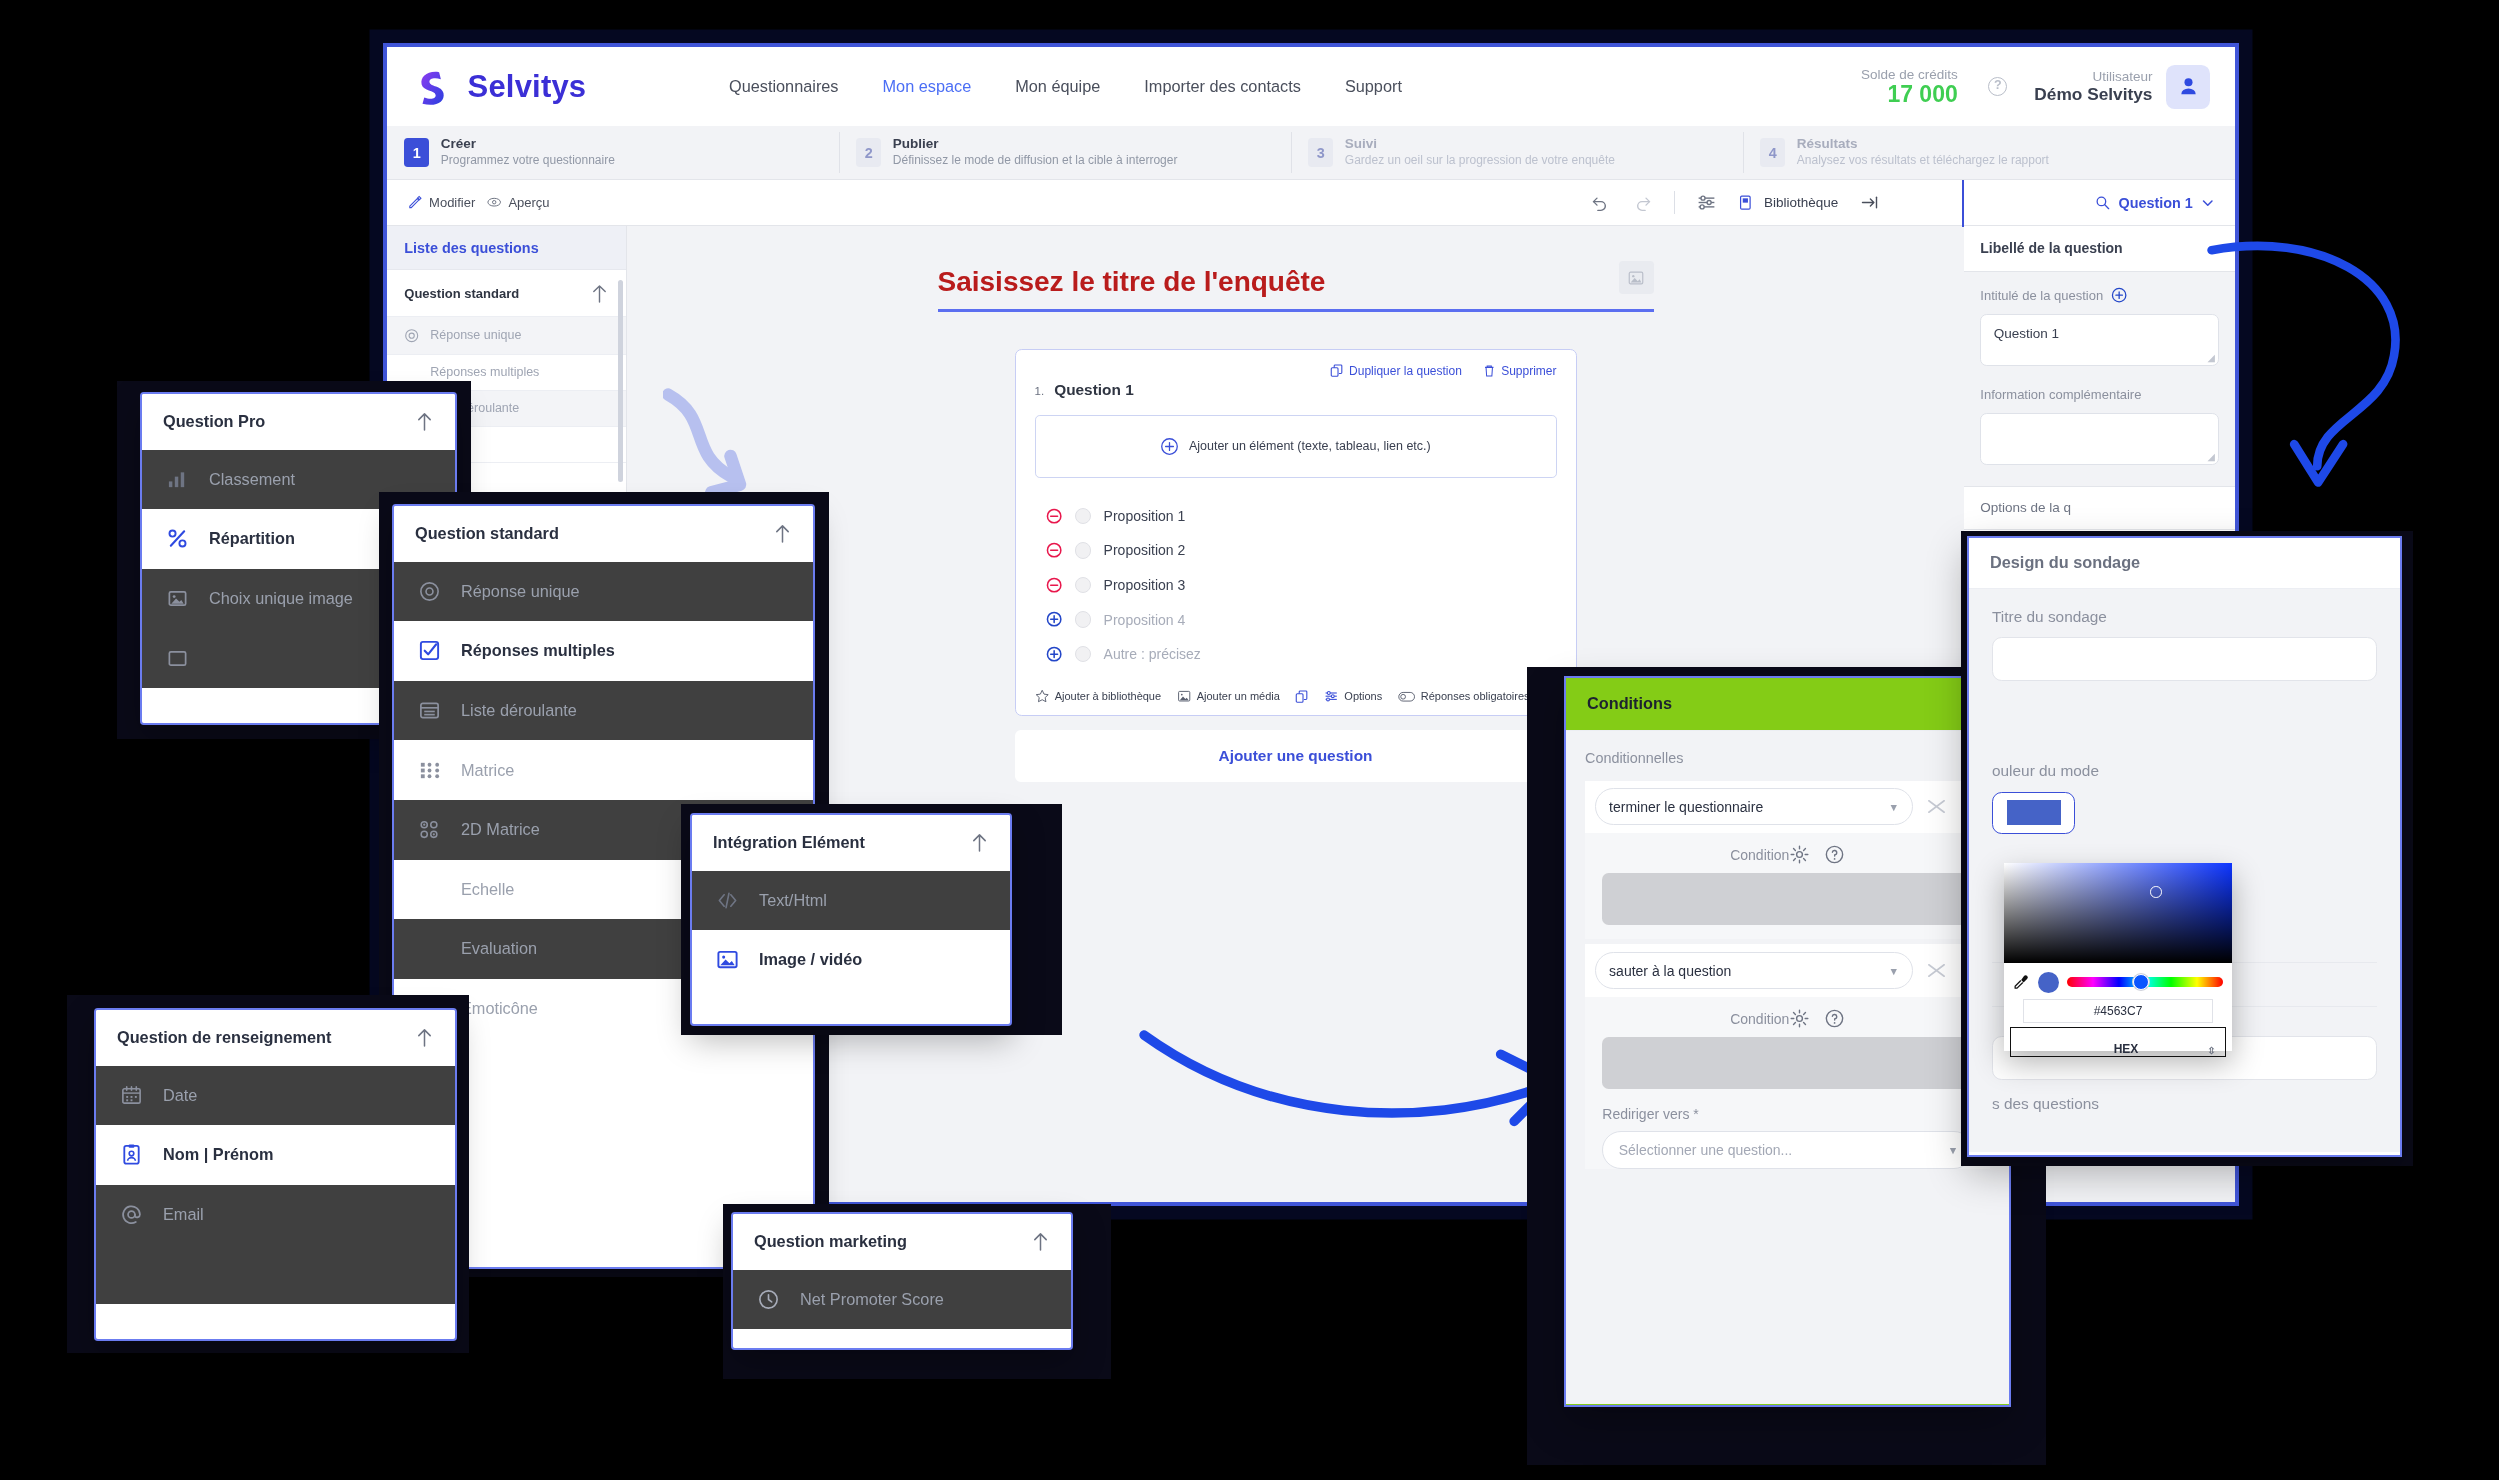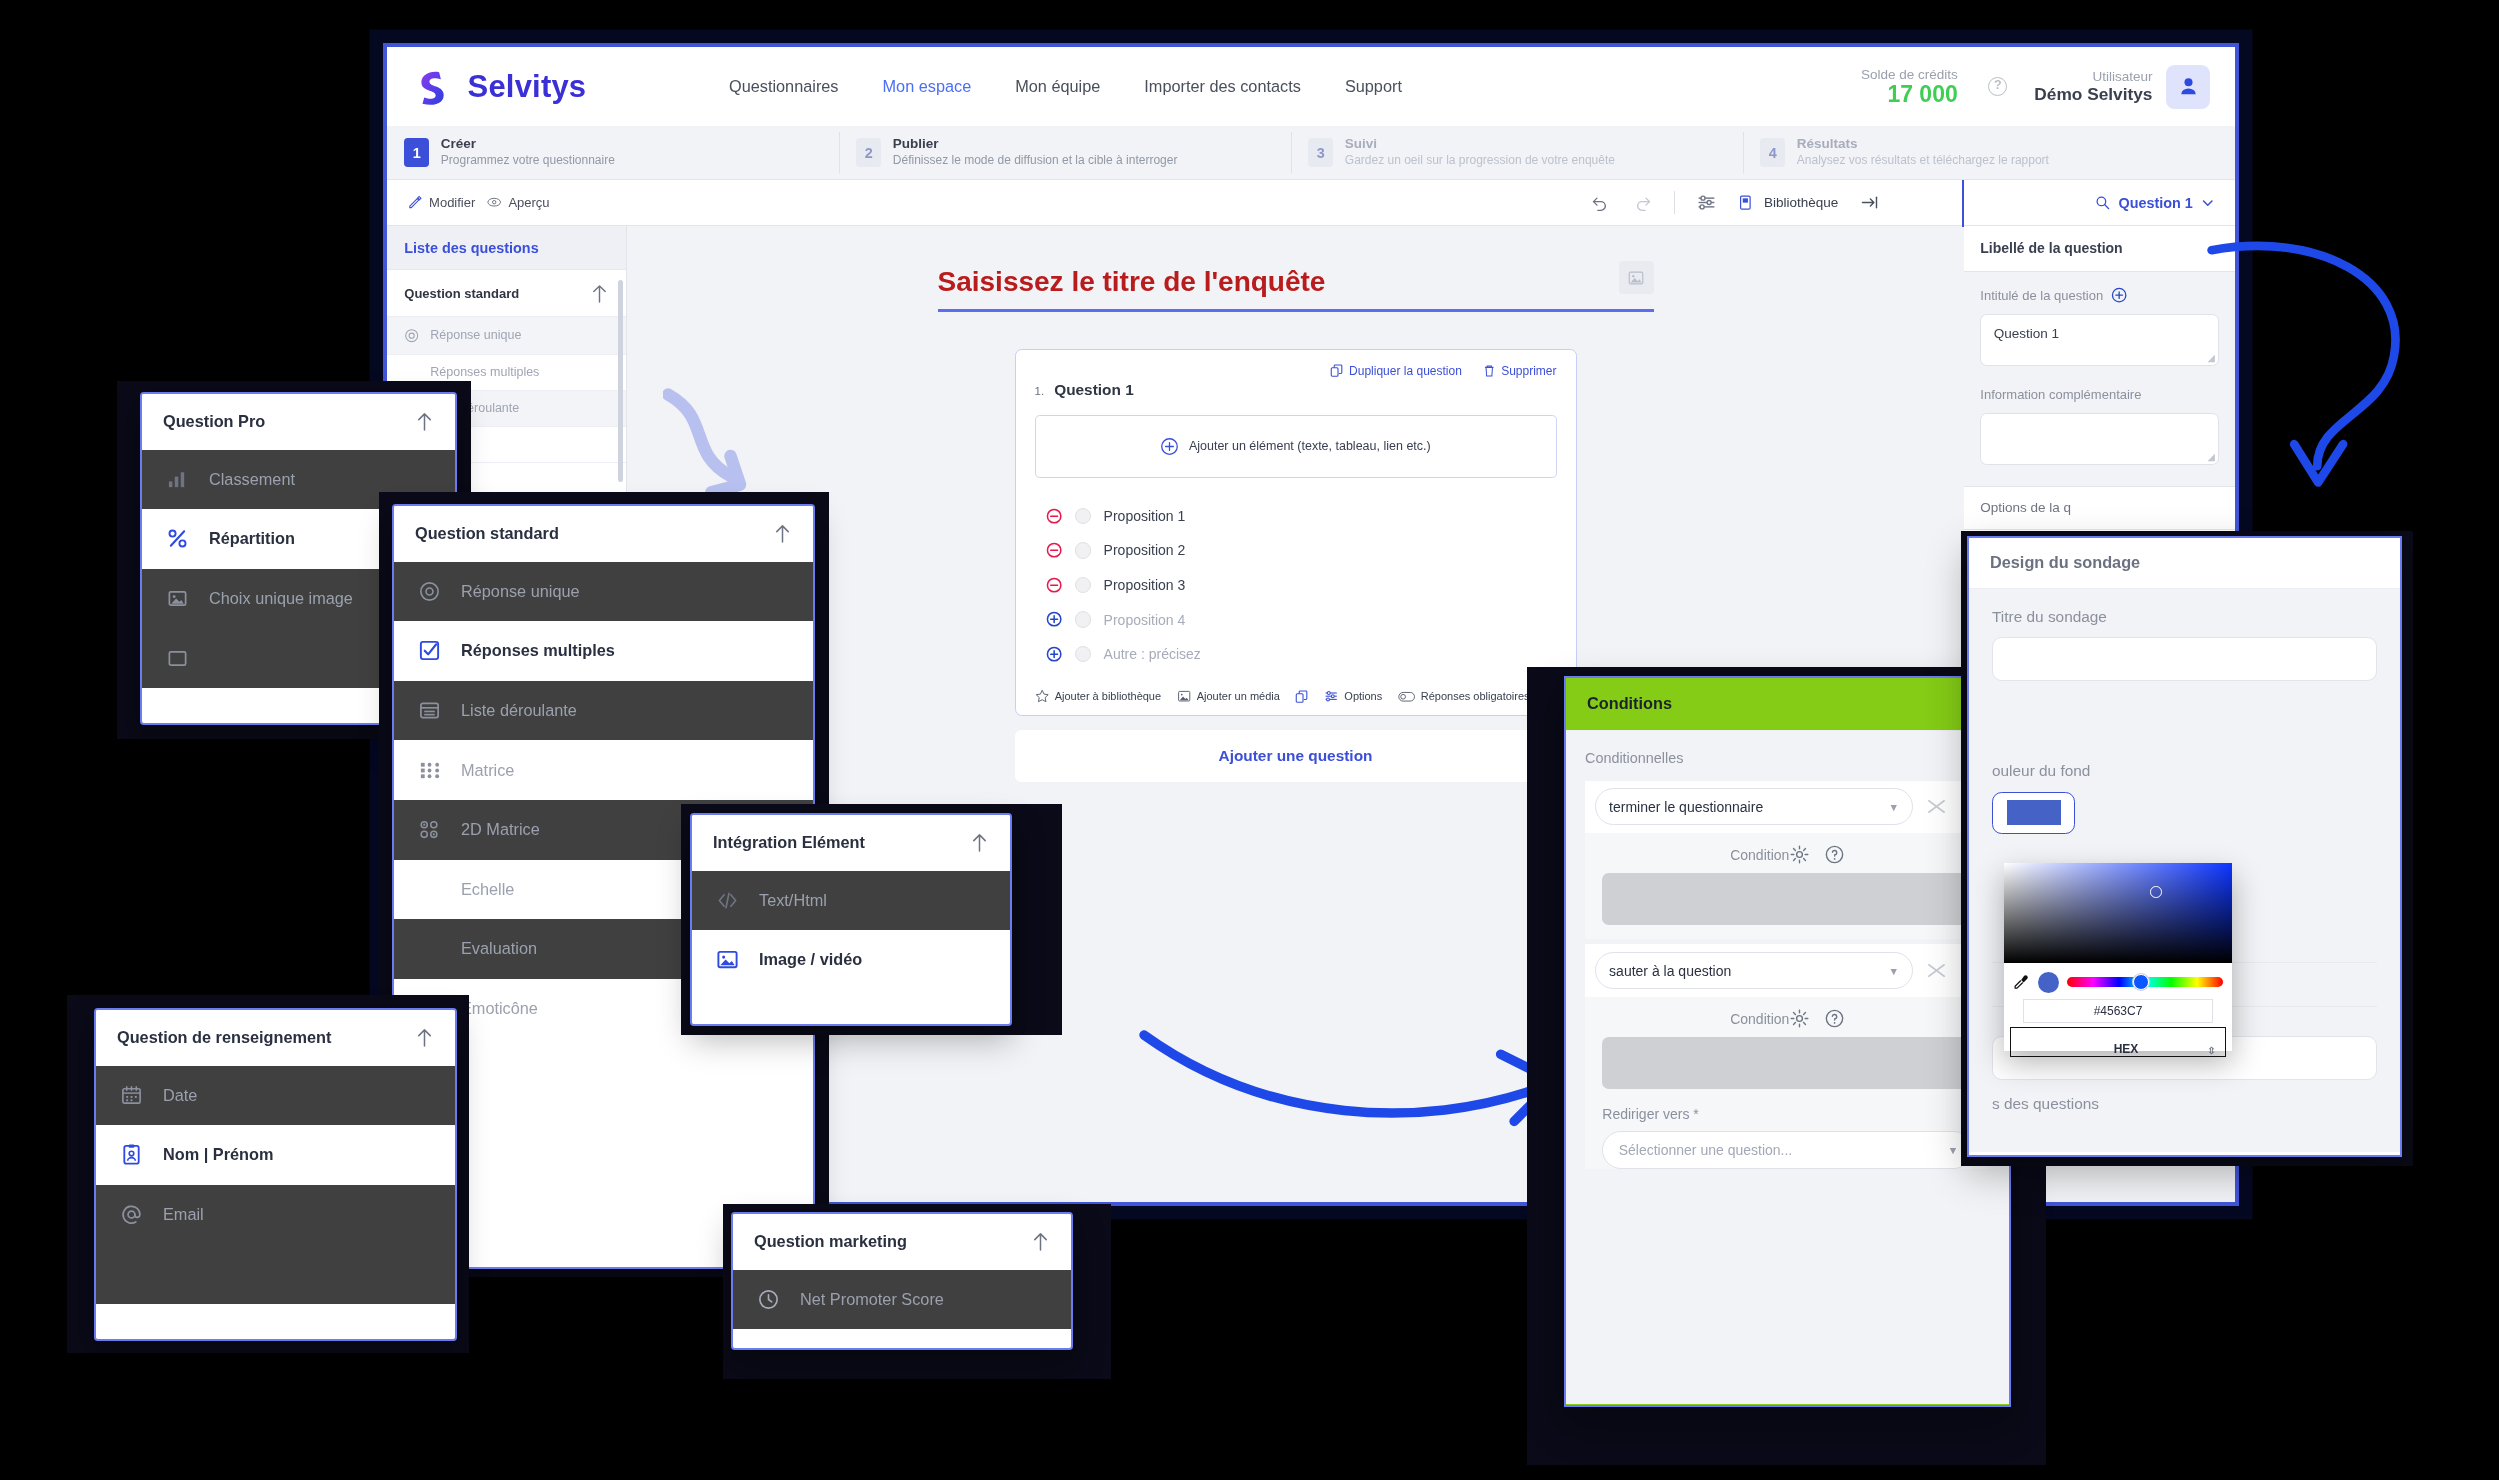--- a/index.html
+++ b/index.html
@@ -886,21 +886,21 @@
 
 <div class="shadowbox" style="left:1961px; top:531px; width:452px; height:635px;"></div>
 <div class="design-pop">
   <div class="design-h">Design du sondage</div>
   <div class="design-body">
     <div class="design-lbl">Titre du sondage</div>
     <div class="design-inp">
       <span></span>
     </div>
     <div style="height:81px"></div>
-    <div class="design-lbl">ouleur du fond</div>
+    <div class="design-lbl">ouleur du mode</div>
     <div class="swatch-btn">
       <span class="swatch"></span>
     </div>
     <div style="height:85px"></div>
     <div class="design-row"></div>
     <div class="design-row"></div>
     <div style="height:29px"></div>
     <div class="design-inp"></div>
     <div style="height:15.4px"></div>
     <div class="design-lbl" style="margin:0">s des questions</div>

